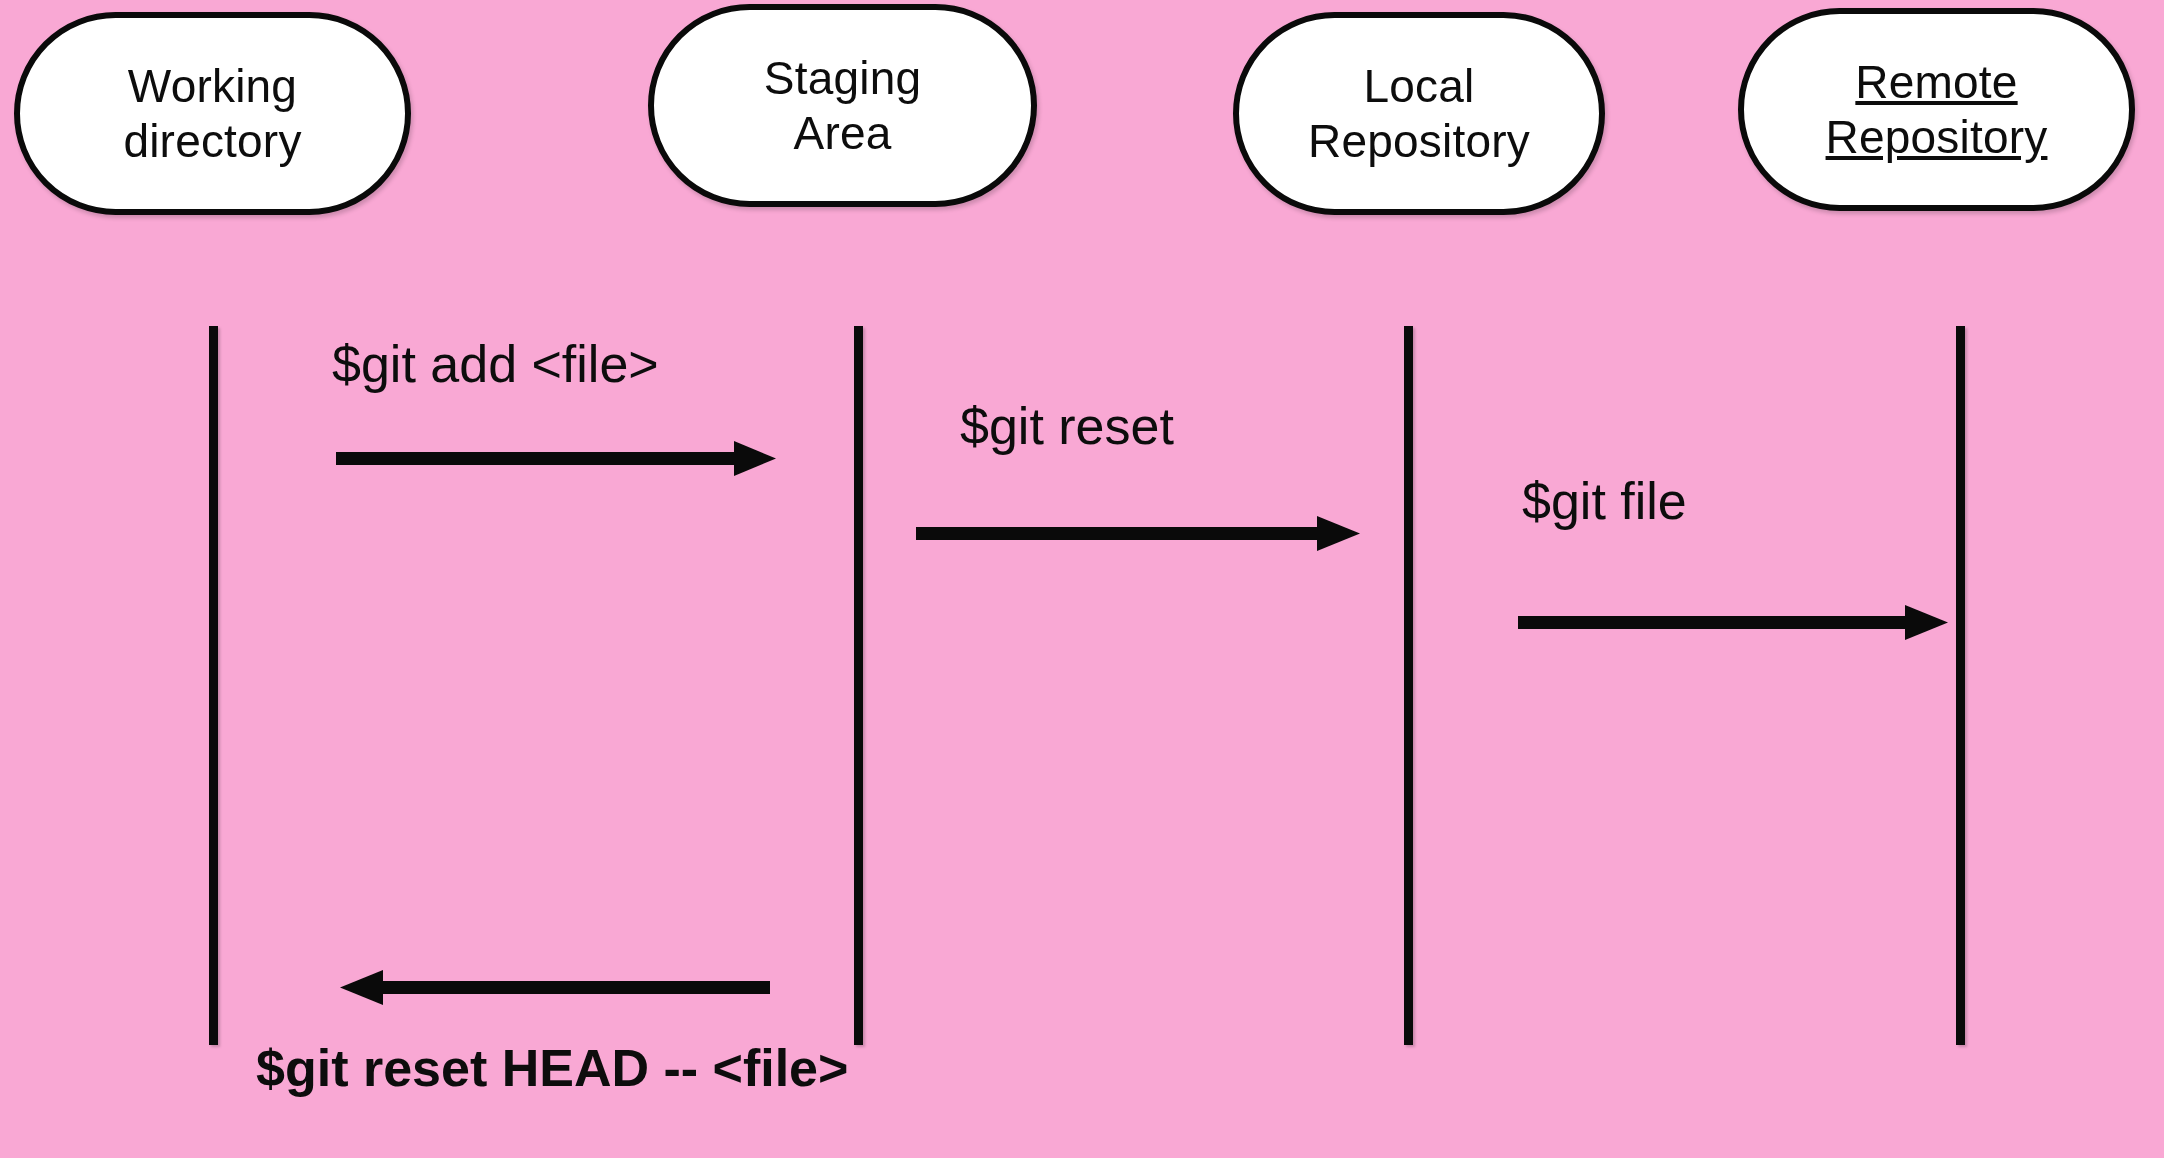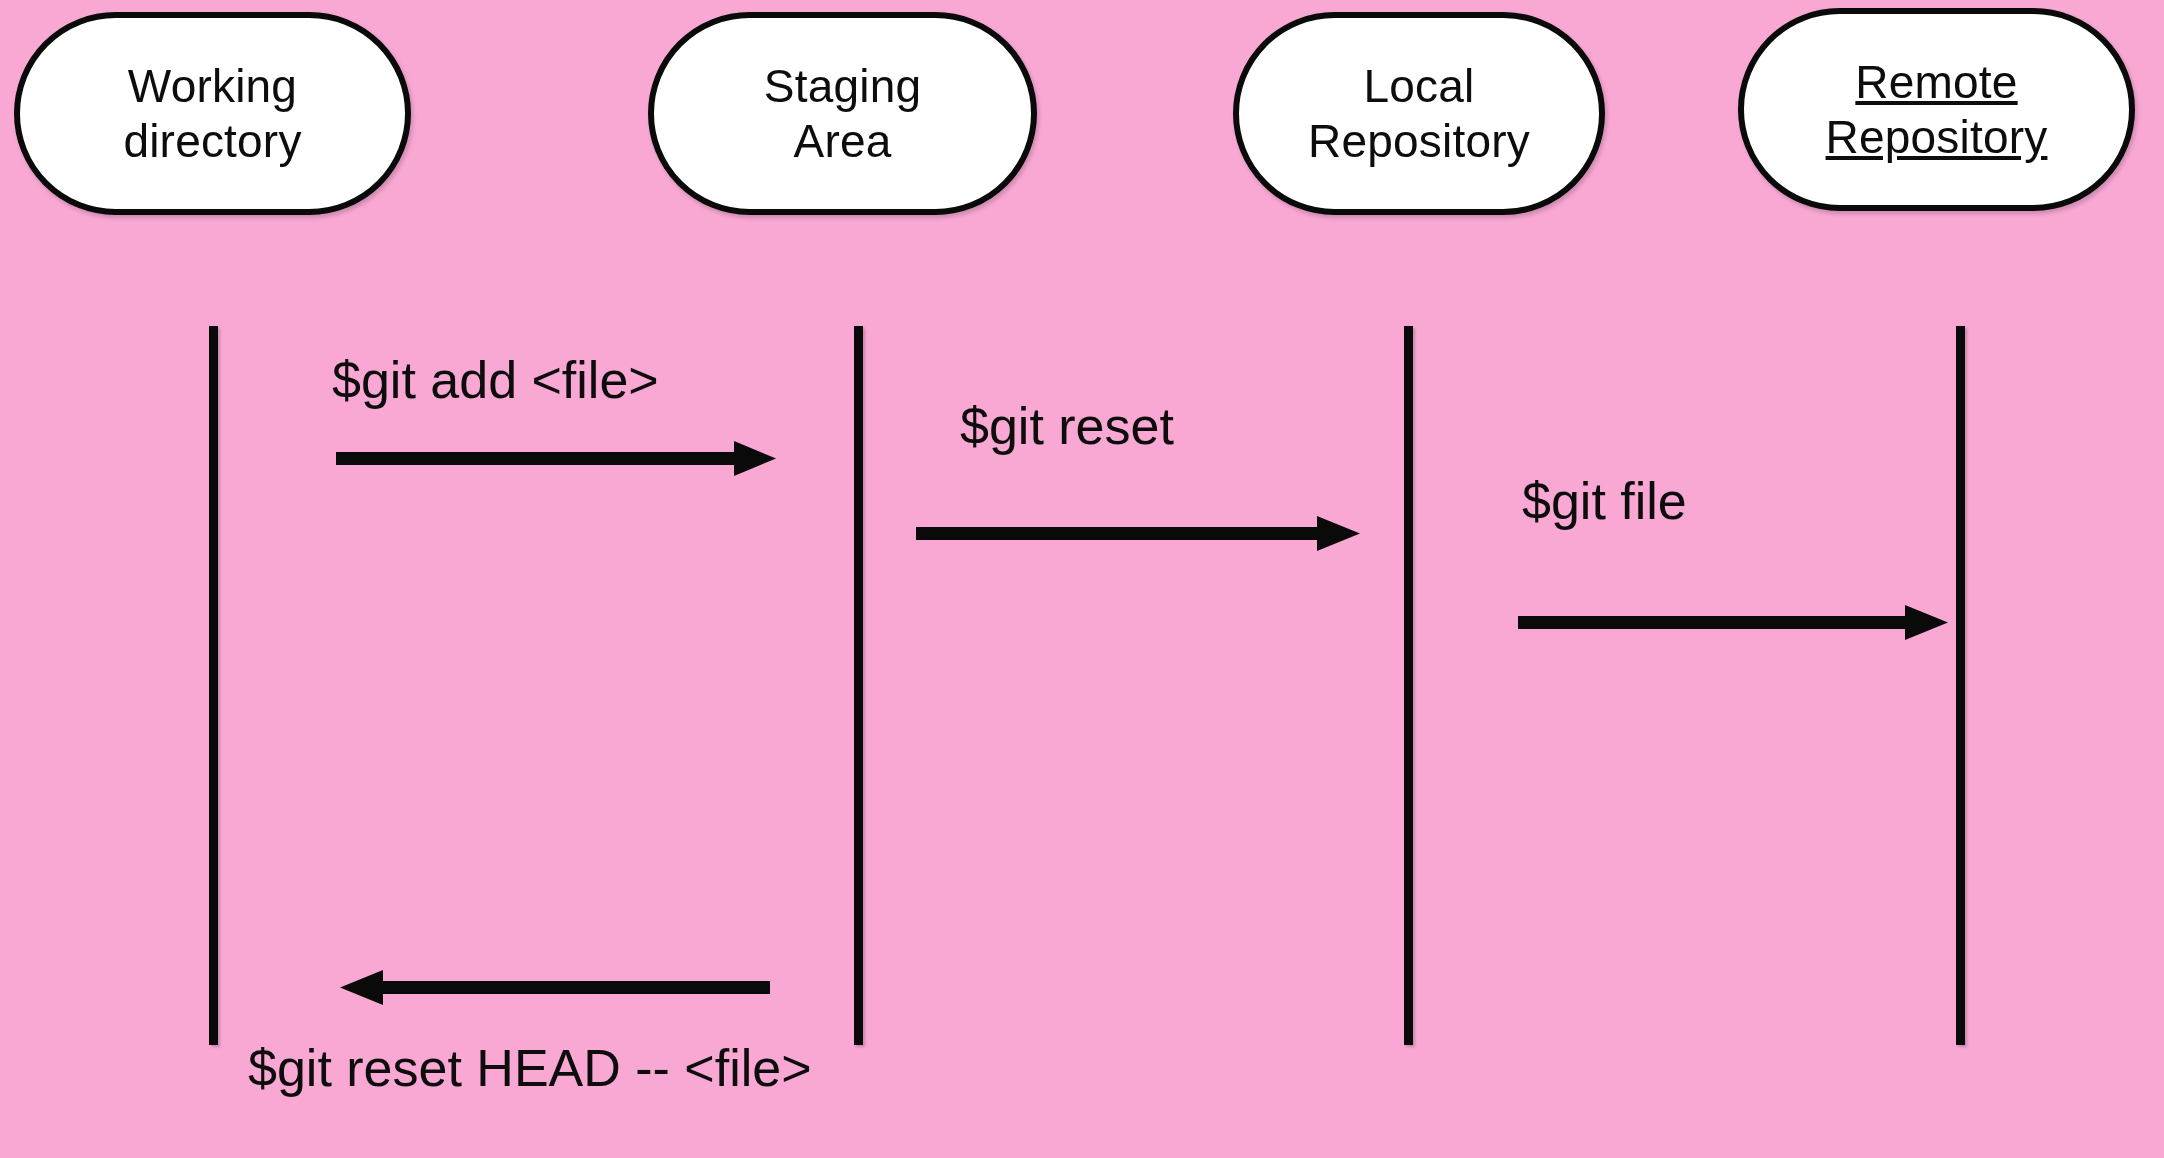--- a/index.html
+++ b/index.html
@@ -63,41 +63,41 @@
 </head>
 <body>
 
 <div id="canvas">
 
   <div class="node-box" style="left:14px; top:12px; width:397px; height:203px;">
     <span class="node-label">Working
 directory</span>
   </div>
 
-  <div class="node-box" style="left:648px; top:12px; width:389px; height:203px;justify-content:center;">
+  <div class="node-box" style="left:648px; top:4px; width:389px; height:203px;justify-content:center;">
     <span class="node-label">Staging
 Area</span>
   </div>
 
   <div class="node-box" style="left:1233px; top:12px; width:372px; height:203px;">
     <span class="node-label">Local
 Repository</span>
   </div>
 
   <div class="node-box" style="left:1738px; top:8px; width:397px; height:203px;text-decoration:underline;">
     <span class="node-label">Remote
 Repository</span>
   </div>
 
   <div class="lifeline" style="left:209px; top:326px; height:719px;"></div>
   <div class="lifeline" style="left:854px; top:326px; height:719px;"></div>
   <div class="lifeline" style="left:1404px; top:326px; height:719px;"></div>
   <div class="lifeline" style="left:1956px; top:326px; height:719px;"></div>
 
-  <div class="msg-label" style="left:332px; top:352px;">$git add &lt;file&gt;</div>
+  <div class="msg-label" style="left:332px; top:336px;">$git add &lt;file&gt;</div>
   <div class="arrow" style="left:336px; top:437px; width:440px;">
     <svg width="440" height="44" viewBox="0 0 440 44">
       <g style="filter:none">
         <rect x="0" y="15" width="405" height="13" fill="#0a0a0a"></rect>
         <polygon points="398,4 440,21.5 398,39" fill="#0a0a0a"></polygon>
       </g>
     </svg>
   </div>
 
   <div class="msg-label" style="left:960px; top:398px;">$git reset</div>
@@ -115,15 +115,15 @@
       <polygon points="387,4 430,21.5 387,39" fill="#0a0a0a"></polygon>
     </svg>
   </div>
 
   <div class="arrow" style="left:340px; top:966px; width:430px;">
     <svg width="430" height="44" viewBox="0 0 430 44">
       <rect x="43" y="15" width="387" height="13" fill="#0a0a0a"></rect>
       <polygon points="43,4 0,21.5 43,39" fill="#0a0a0a"></polygon>
     </svg>
   </div>
-  <div class="msg-label" style="left:248px; top:1040px;">$git reset HEAD -- &lt;file&gt;</div>
+  <div class="msg-label" style="left:256px; top:1040px;font-weight:bold;">$git reset HEAD -- &lt;file&gt;</div>
 
 </div>
 
 </body></html>

